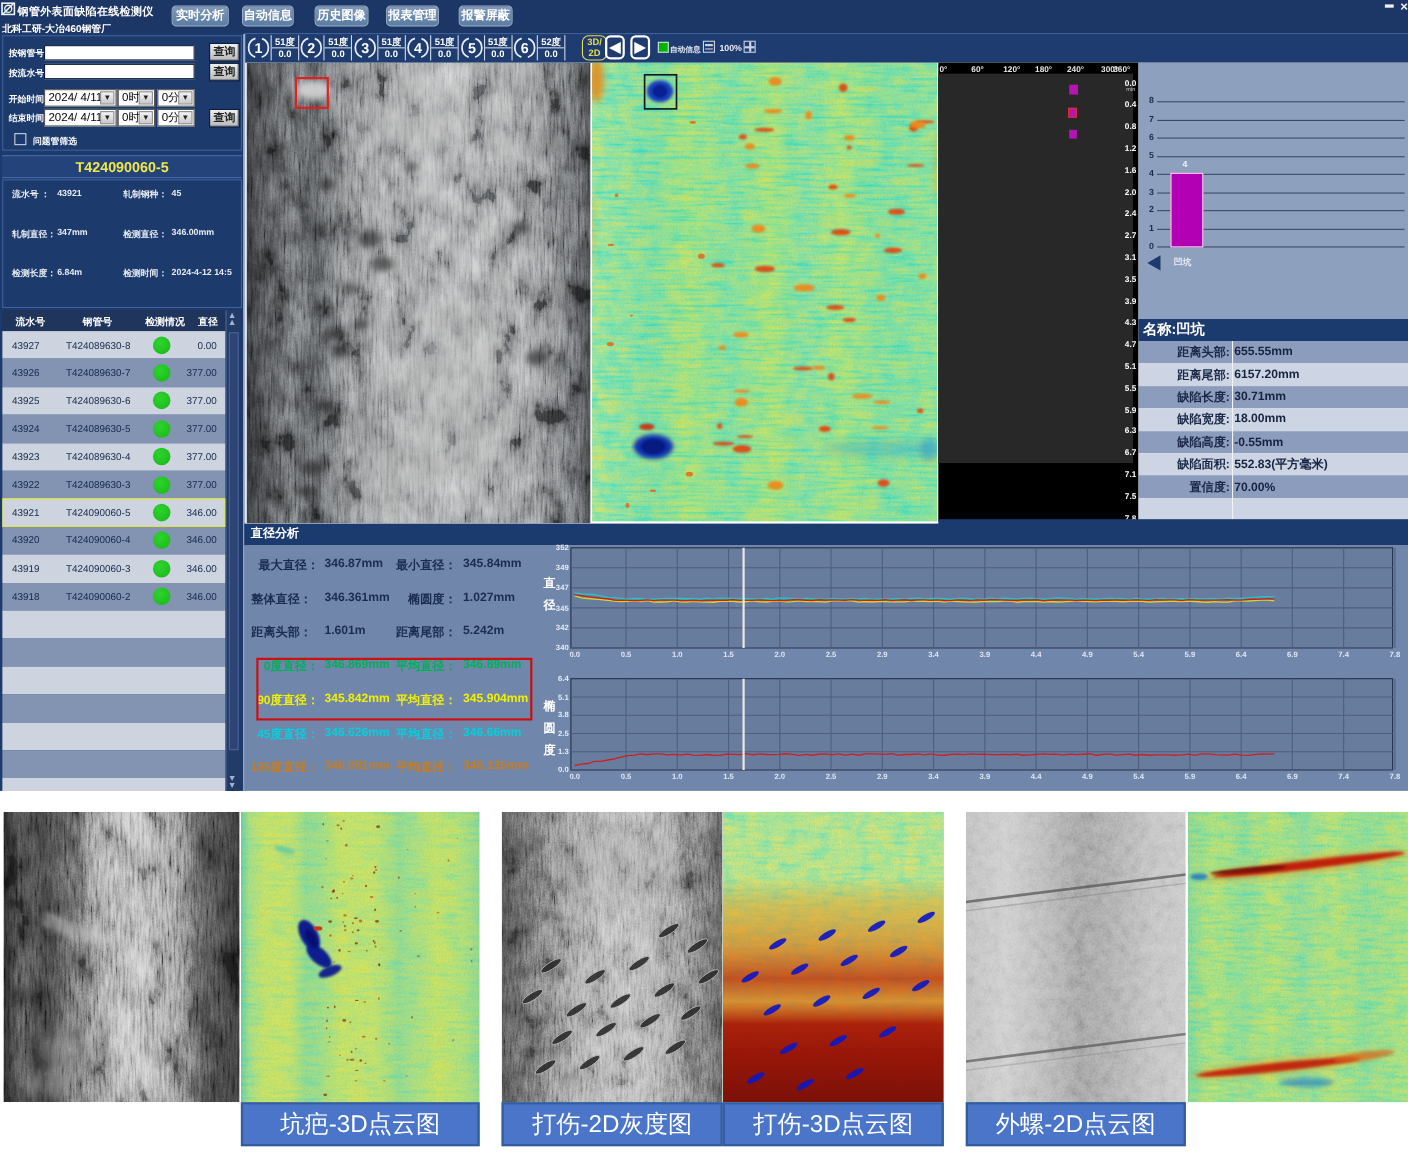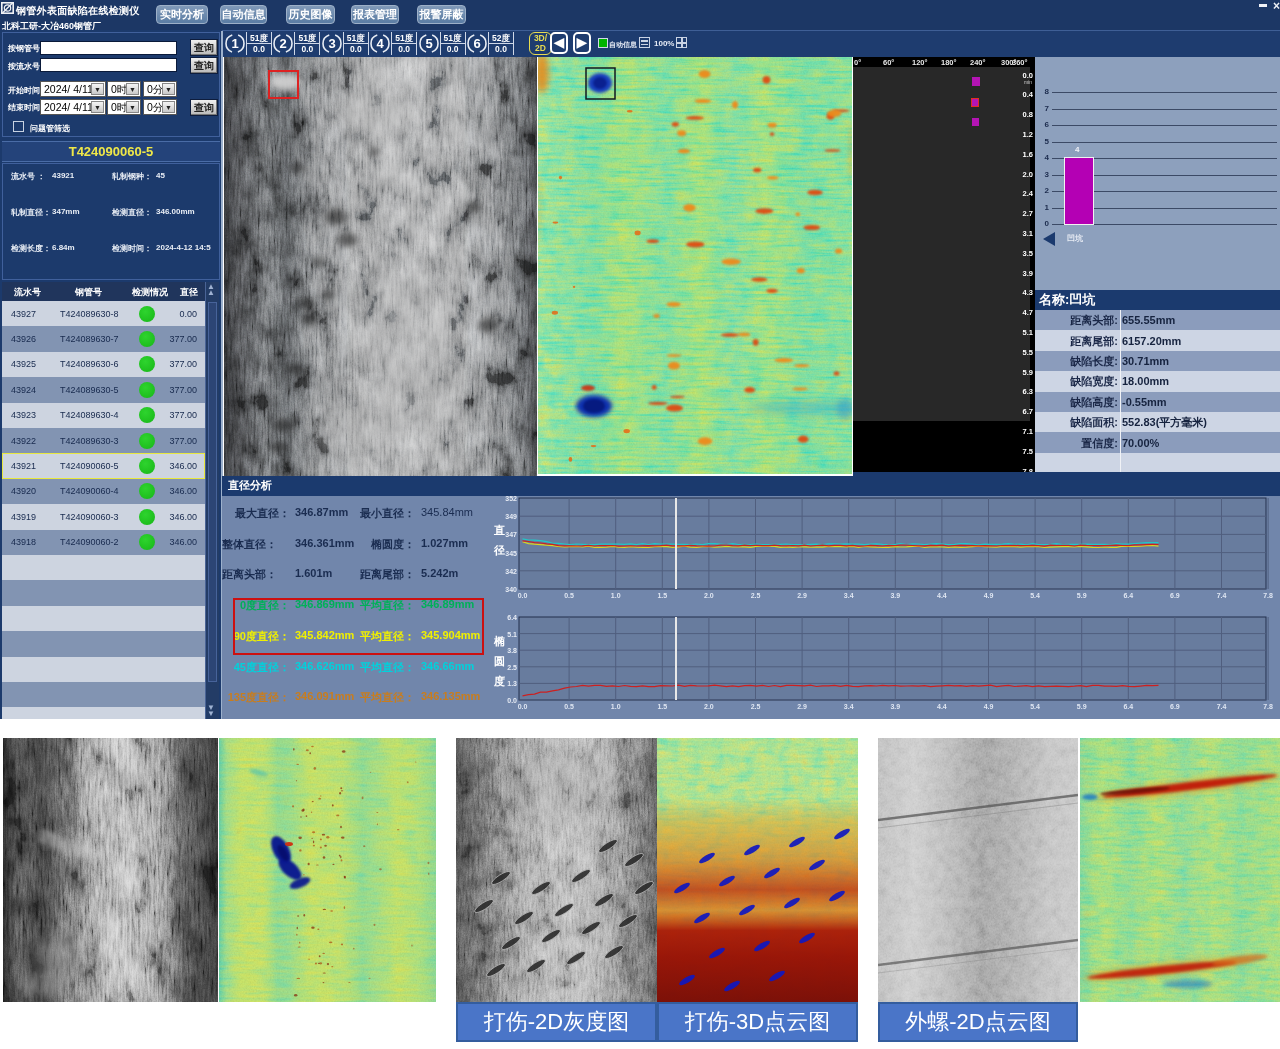--- a/index.html
+++ b/index.html
@@ -395,26 +395,26 @@
       <div class="drow drl" style="top: 142.8px;"></div>
     </div>
   <div id="detdiv" class="abs"></div>
 
   <div class="abs" style="left:853px;top:472px;width:427px;height:5px;background:#1b3a6e;"></div>
   <div id="diahead" class="abs">直径分析</div>
   <div id="diabody" class="abs">
       <div class="st" style="left: 0px; top: 10px; width: 68px; text-align: right; color: rgb(26, 44, 80); font-weight: bold;">最大直径：</div>
       <div class="st" style="left: 73px; top: 10px; color: rgb(26, 44, 80); font-weight: bold;">346.87mm</div>
       <div class="st" style="left: 120px; top: 10px; width: 73px; text-align: right; color: rgb(26, 44, 80); font-weight: bold;">最小直径：</div>
-      <div class="st" style="left: 199px; top: 10px; color: rgb(26, 44, 80); font-weight: normal;">345.84mm</div>
-      <div class="st" style="left: 0px; top: 41px; width: 68px; text-align: left; color: rgb(26, 44, 80); font-weight: bold;">整体直径：</div>
+      <div class="st" style="left: 199px; top: 10px; color: rgb(26, 44, 80); font-weight: bold;">345.84mm</div>
+      <div class="st" style="left: 0px; top: 41px; width: 68px; text-align: center; color: rgb(26, 44, 80); font-weight: bold;">整体直径：</div>
       <div class="st" style="left: 73px; top: 41px; color: rgb(26, 44, 80); font-weight: bold;">346.361mm</div>
       <div class="st" style="left: 120px; top: 41px; width: 73px; text-align: right; color: rgb(26, 44, 80); font-weight: bold;">椭圆度：</div>
       <div class="st" style="left: 199px; top: 41px; color: rgb(26, 44, 80); font-weight: bold;">1.027mm</div>
-      <div class="st" style="left: 0px; top: 71px; width: 68px; text-align: left; color: rgb(26, 44, 80); font-weight: bold;">距离头部：</div>
+      <div class="st" style="left: 0px; top: 71px; width: 68px; text-align: center; color: rgb(26, 44, 80); font-weight: bold;">距离头部：</div>
       <div class="st" style="left: 73px; top: 71px; color: rgb(26, 44, 80); font-weight: bold;">1.601m</div>
       <div class="st" style="left: 120px; top: 71px; width: 73px; text-align: right; color: rgb(26, 44, 80); font-weight: bold;">距离尾部：</div>
       <div class="st" style="left: 199px; top: 71px; color: rgb(26, 44, 80); font-weight: bold;">5.242m</div>
       <div class="st" style="left: 0px; top: 102px; width: 68px; text-align: right; color: rgb(0, 176, 88); font-weight: bold;">0度直径：</div>
       <div class="st" style="left: 73px; top: 102px; color: rgb(0, 176, 88); font-weight: bold;">346.869mm</div>
       <div class="st" style="left: 120px; top: 102px; width: 73px; text-align: right; color: rgb(0, 176, 88); font-weight: bold;">平均直径：</div>
       <div class="st" style="left: 199px; top: 102px; color: rgb(0, 176, 88); font-weight: bold;">346.89mm</div>
       <div class="st" style="left: 0px; top: 133px; width: 68px; text-align: right; color: rgb(240, 240, 0); font-weight: bold;">90度直径：</div>
       <div class="st" style="left: 73px; top: 133px; color: rgb(240, 240, 0); font-weight: bold;">345.842mm</div>
       <div class="st" style="left: 120px; top: 133px; width: 73px; text-align: right; color: rgb(240, 240, 0); font-weight: bold;">平均直径：</div>
@@ -678,20 +678,21 @@
     <div class="abs" style="left: 609px; top: 40px; color: rgb(230, 235, 245); font-size: 7px; font-weight: bold;">自动信息</div>
     <div class="abs" style="left: 639px; top: 37px; width: 11px; height: 11px; border: 1px solid rgb(201, 211, 228);">
       <div style="margin:2px 1px;height:1.5px;background:#c9d3e4;"></div>
       <div style="margin:2px 1px;height:1.5px;background:#c9d3e4;"></div>
     </div>
     <div class="abs" style="left: 654px; top: 39px; color: rgb(230, 235, 245); font-size: 8px; font-weight: bold;">100%</div>
     <div class="abs" style="left: 676px; top: 37px; width: 11px; height: 11px; border: 1px solid rgb(201, 211, 228);">
       <div style="position:absolute;left:4px;top:0;width:1.5px;height:9px;background:#c9d3e4;"></div>
       <div style="position:absolute;left:0;top:4px;width:9px;height:1.5px;background:#c9d3e4;"></div>
     </div>
+    <div class="cap" style="left: 219px; width: 217px;">坑疤-3D点云图</div>
     <div class="cap" style="left: 456px; width: 201px;">打伤-2D灰度图</div>
     <div class="cap" style="left: 657px; width: 201px;">打伤-3D点云图</div>
     <div class="cap" style="left: 878px; width: 200px;">外螺-2D点云图</div>
     <div class="tile" style="left: 3px; width: 215px;"><svg width="215" height="264">
         <defs>
           <linearGradient id="t1g" x1="0" y1="0" x2="1" y2="0">
             <stop offset="0" stop-color="#1a1a1a"></stop>
             <stop offset="0.07" stop-color="#363636"></stop>
             <stop offset="0.18" stop-color="#2a2a2a"></stop>
             <stop offset="0.32" stop-color="#4a4a4a"></stop>

